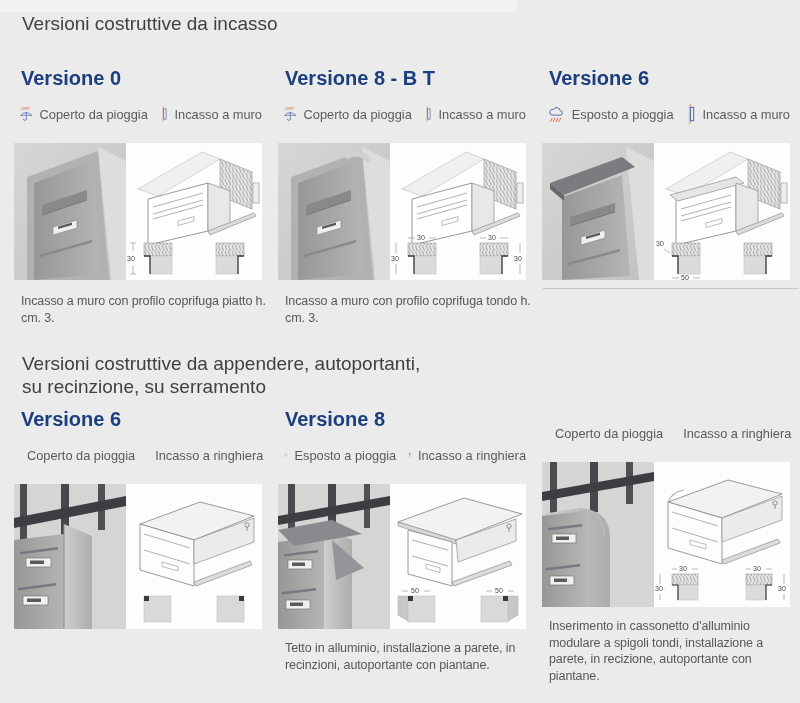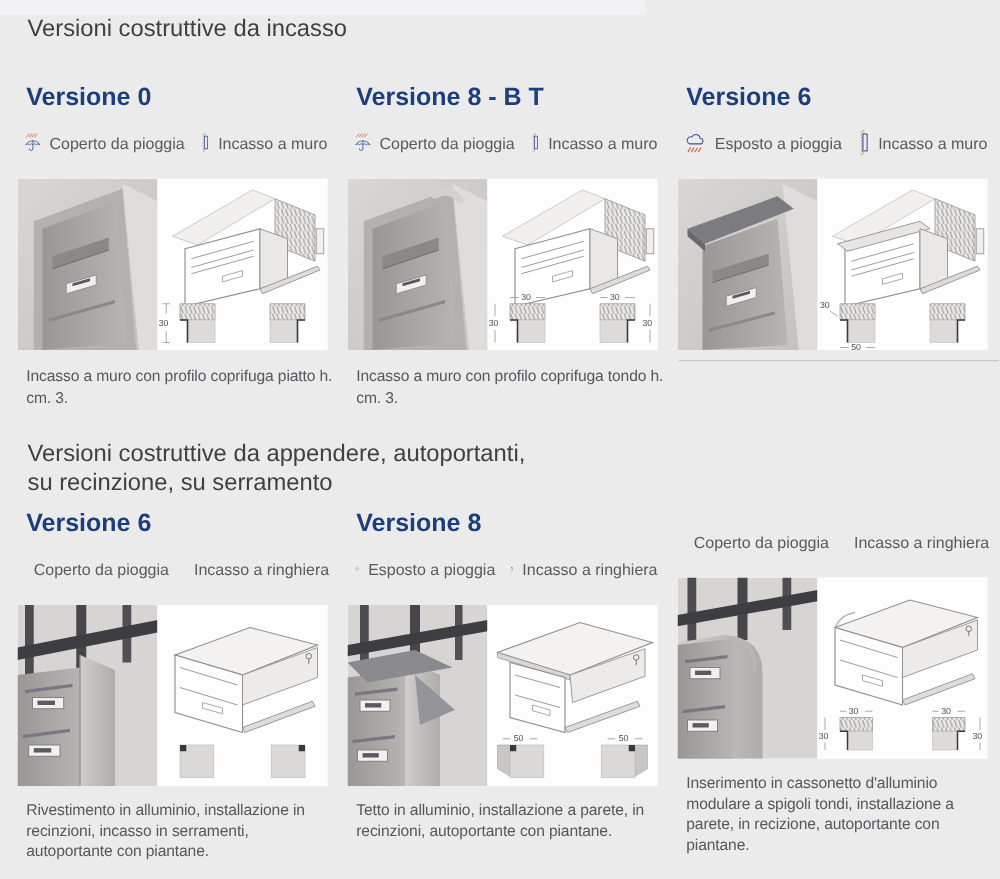--- a/index.html
+++ b/index.html
@@ -353,21 +353,20 @@
           <polygon points="68,56 128,34 128,58 68,80" fill="#ecebea" stroke="#8f8e8e" stroke-width="0.7"></polygon>
           <polygon points="68,98 124,77 126,81 70,102" fill="#dddcdb" stroke="#8f8e8e" stroke-width="0.7"></polygon>
           <circle cx="121" cy="41" r="2.2" fill="none" stroke="#77767b" stroke-width="0.8"></circle>
             <line x1="121" y1="43" x2="121" y2="47" stroke="#77767b" stroke-width="0.8"></line>
           <rect x="18" y="112" width="27" height="26" fill="#dad9d8" stroke="#c2c1c0" stroke-width="0.6"></rect>
           <rect x="18" y="112" width="5" height="5" fill="#39383d"></rect>
           <rect x="91" y="112" width="27" height="26" fill="#dad9d8" stroke="#c2c1c0" stroke-width="0.6"></rect>
           <rect x="113" y="112" width="5" height="5" fill="#39383d"></rect>
         </svg>
       </div>
-      <p class="caption">Rivestimento in alluminio, installazione in recinzioni, incasso in serramenti, autoportante con piantane.</p>
     </div>
 
     <div class="card">
       <h2 class="vtitle">Versione 8</h2>
       <div class="icons">
         <svg class="icn" width="30" height="34" viewBox="0 0 30 34">
           <path d="M7,19 L23,19 A4.2,4.2 0 0 0 21.5,10.9 A6.2,6.2 0 0 0 9.8,9 A4.8,4.8 0 0 0 7,19 Z" fill="none" stroke="#33549b" stroke-width="1.5" stroke-linejoin="round"></path>
           <g stroke="#e0513e" stroke-width="1.5" fill="none">
               <line x1="4" y1="31" x2="8" y2="24"></line>
               <line x1="9" y1="31" x2="13" y2="24"></line>

